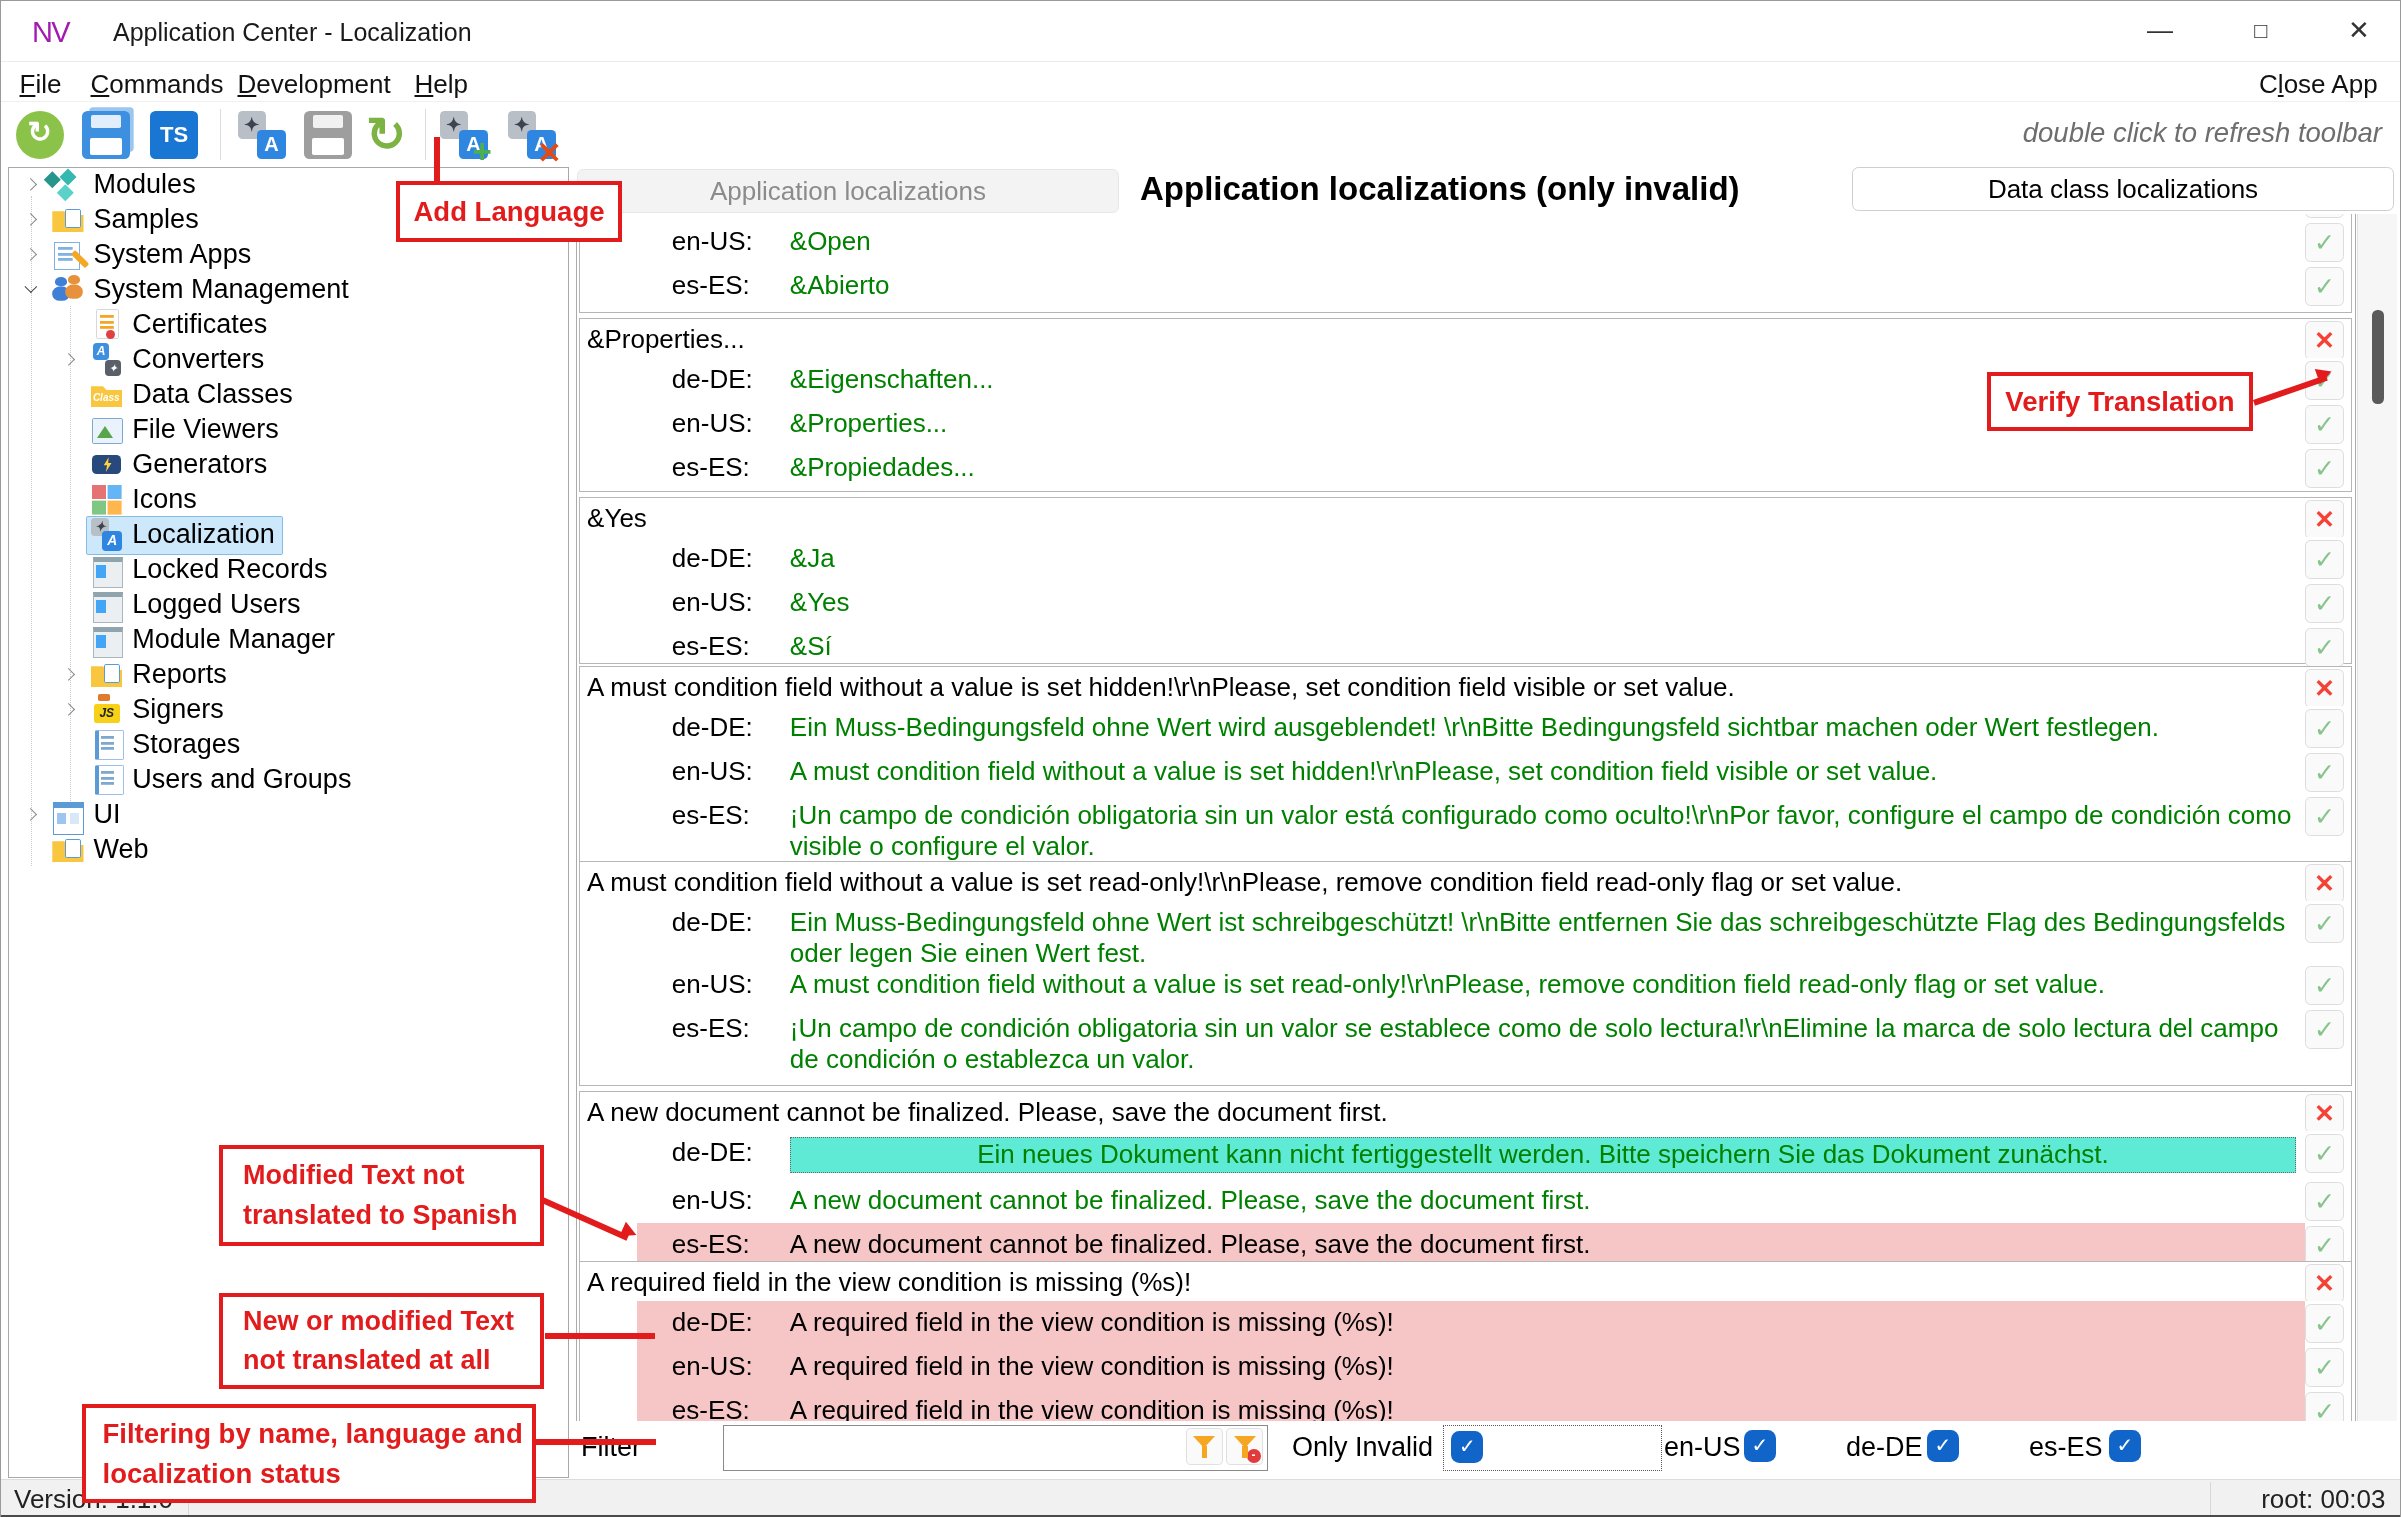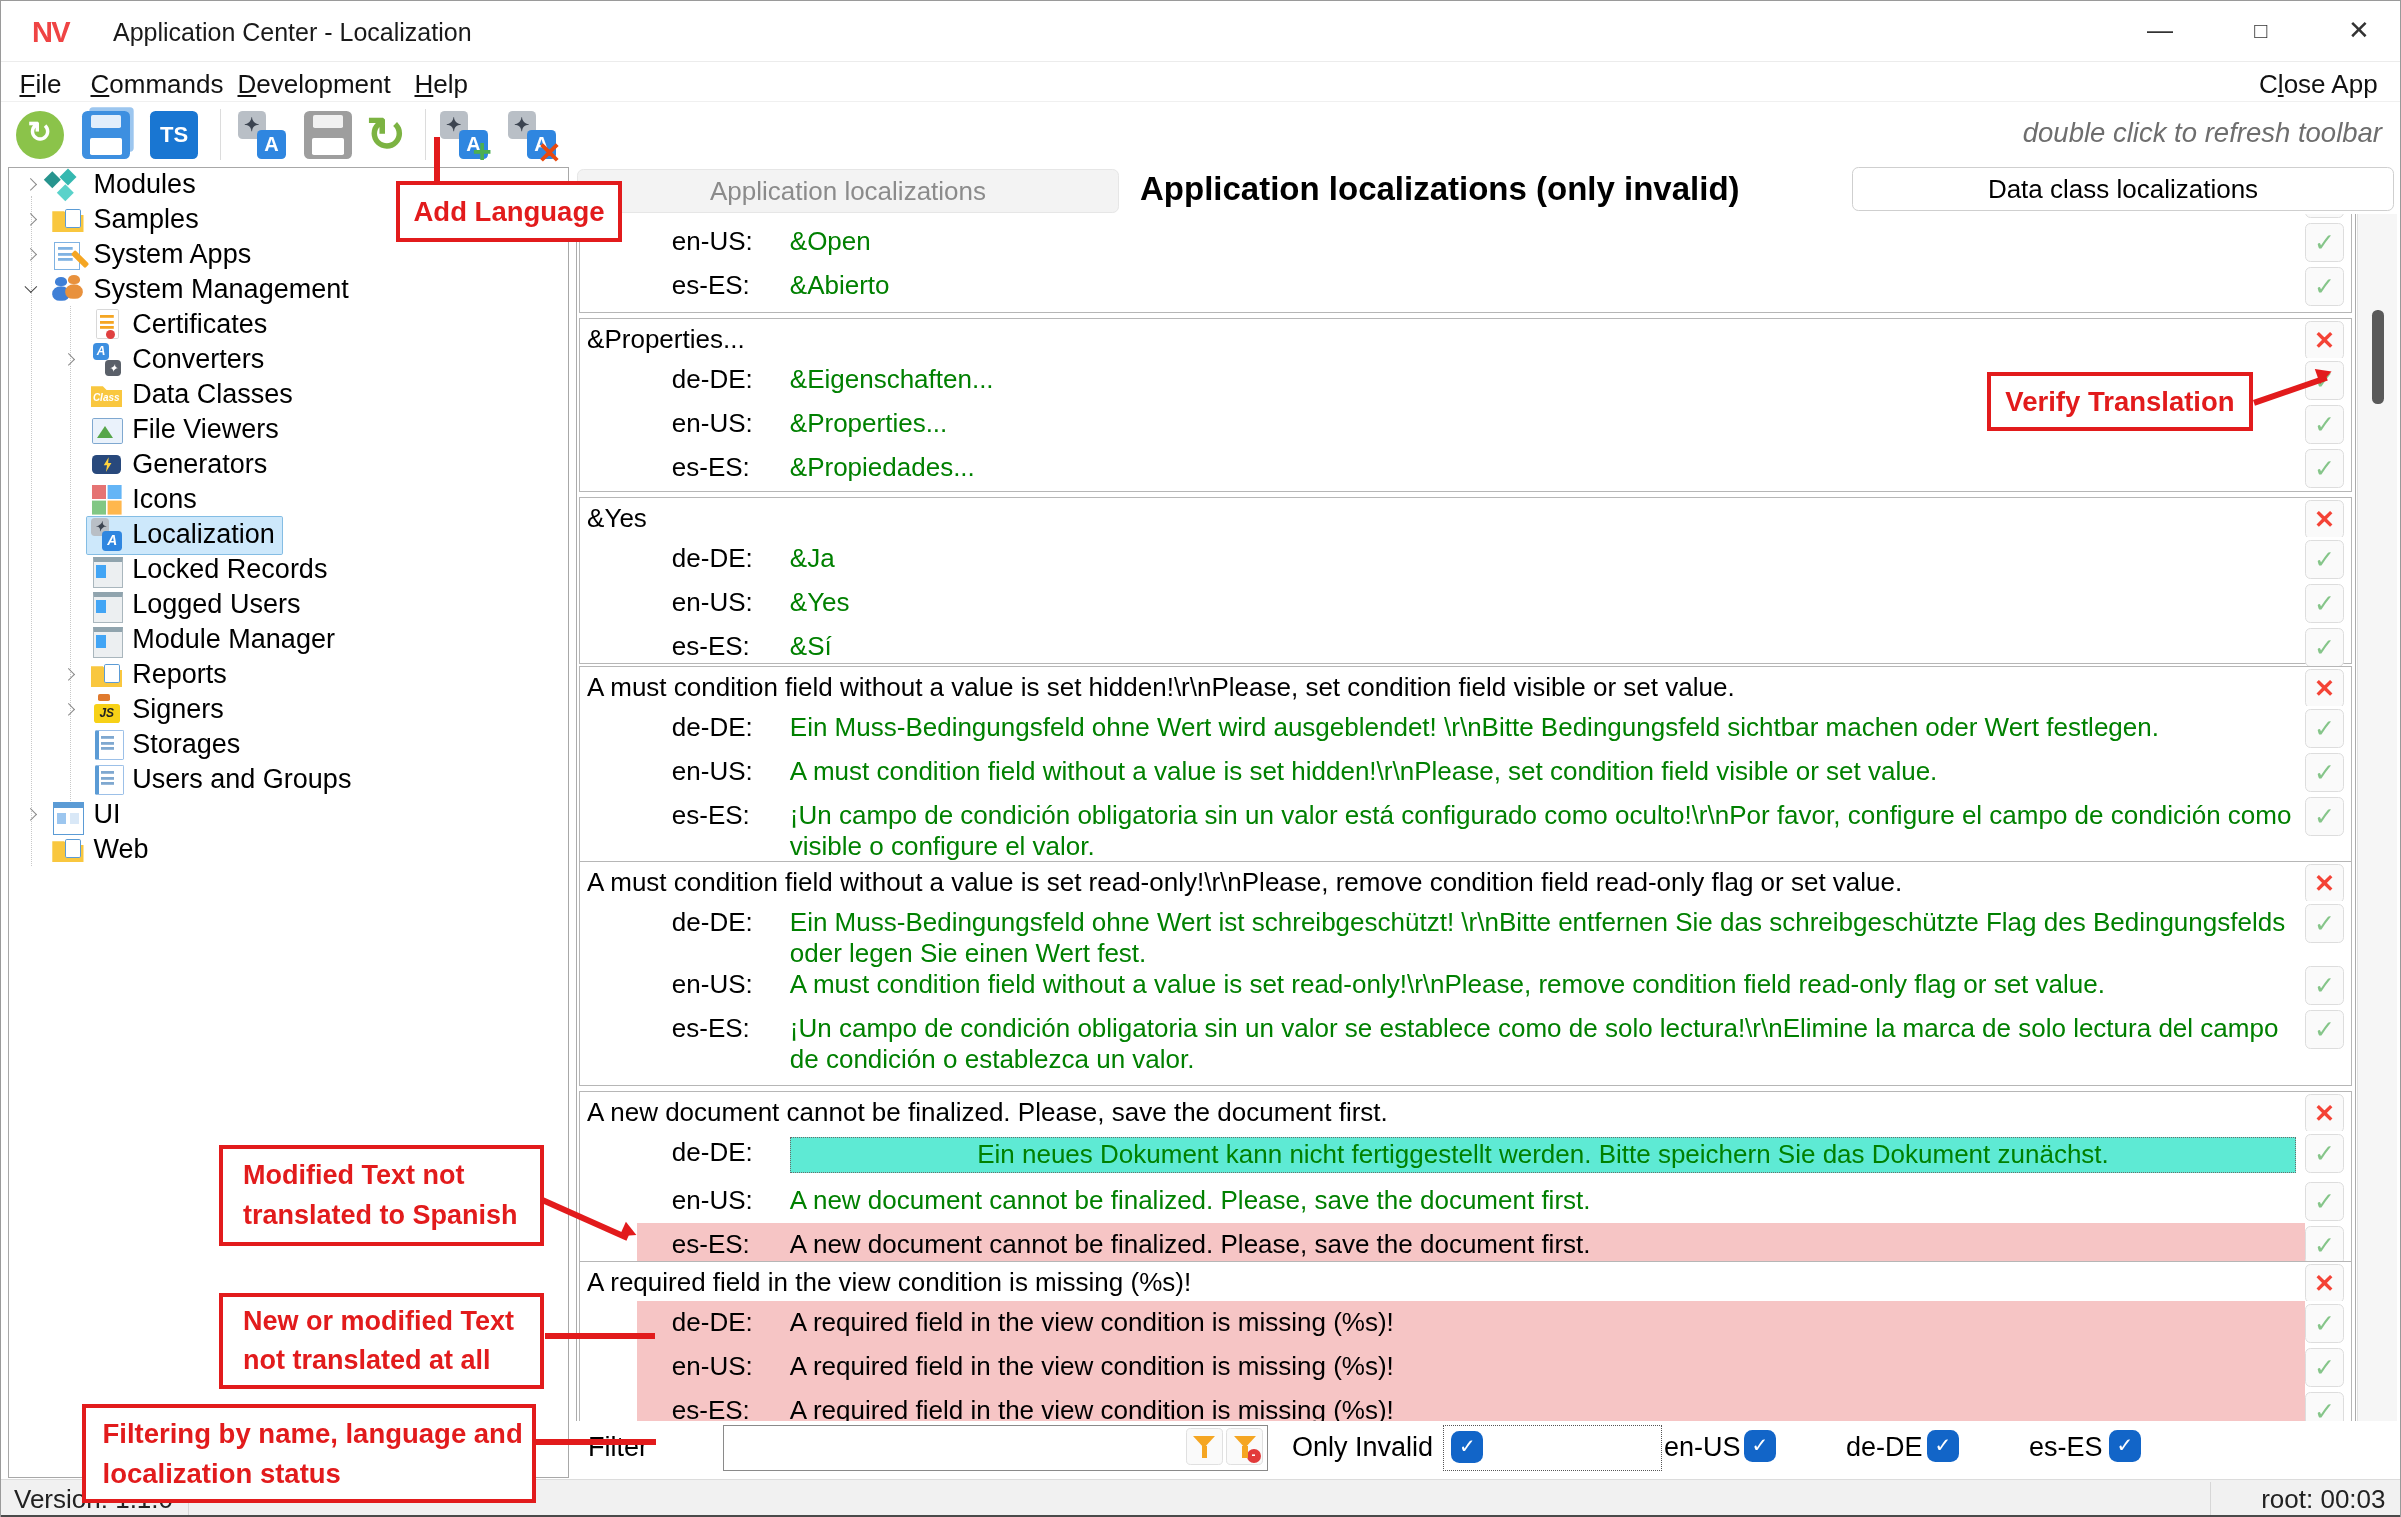--- a/index.html
+++ b/index.html
@@ -2,21 +2,21 @@
 <html style="font-size:14.7px"><head>
 <meta charset="utf-8">
 <style>
   html,body{margin:0;padding:0;background:#777;}
   #app{position:relative;width:2401px;height:1518px;background:#fff;
        font-family:"Liberation Sans",sans-serif;overflow:hidden;border:0.9px solid #9a9a9a;box-sizing:border-box;}
   *{box-sizing:border-box;}
 
   
   #titlebar{position:absolute;left:0;top:0;width:2401px;height:61px;background:#fff;border-bottom:0.9px solid #ececec;}
-  #logo{position:absolute;left:31px;top:14.7px;font-size:29px;font-weight:bold;color:#ef4444;letter-spacing:-1.8px;}
+  #logo{position:absolute;left:31px;top:14.7px;font-size:29px;font-weight:normal;color:#a21caf;letter-spacing:-1.8px;}
   #win-title{position:absolute;left:112px;top:17.4px;font-size:25px;color:#1a1a1a;}
   .winbtn{position:absolute;top:0;width:66px;height:59px;border:none;background:transparent;font-size:26px;color:#333;cursor:pointer;}
   #btn-min{left:2126px;} #btn-max{left:2227px;font-size:22px;} #btn-close{left:2325px;}
 
   
   #menubar{position:absolute;left:0;top:61px;width:2401px;height:40px;background:#fff;border-bottom:0.9px solid #f0f0f0;}
   .menu-item{position:absolute;top:5.5px;font-size:26px;color:#111;background:none;border:none;padding:1.8px 5.5px;cursor:pointer;}
   #m0{left:13px;} #m1{left:84px;} #m2{left:231px;} #m3{left:408px;}
   #close-app{position:absolute;top:5.5px;right:18.4px;font-size:26px;color:#111;background:none;border:none;cursor:pointer;}
   .u{text-decoration:underline;}
@@ -115,21 +115,21 @@
   .g-key .gbtn{top:1.8px;} .g-row .gbtn{top:2.8px;}
   .gbtn.ok::before{content:"\2713";color:#85c589;}
   .gbtn.x::before{content:"\2715";color:#f44336;font-weight:bold;}
 
   
   #scrollbar{position:absolute;left:2356px;top:213px;width:40px;height:1207px;background:#f6f6f6;border-left:0.9px solid #e0e0e0;}
   #scroll-thumb{position:absolute;left:13.8px;top:96px;width:12px;height:94px;background:#5a5a5a;border-radius:5.5px;cursor:pointer;}
 
   
   #filterbar{position:absolute;left:575px;top:1420px;width:1827px;height:57px;background:#fff;}
-  #filter-label{position:absolute;left:12px;top:11px;font-size:27px;color:#000;}
+  #filter-label{position:absolute;left:5px;top:11px;font-size:27px;color:#000;}
   #filter-wrap{position:absolute;left:147px;top:3.7px;width:545px;height:46px;border:0.9px solid #8a8a8a;background:#fff;}
   #filter-input{position:absolute;left:1.8px;top:1.8px;width:441px;height:39px;border:none;outline:none;font-size:24px;font-family:"Liberation Sans",sans-serif;}
   .fbtn{position:absolute;top:2.8px;width:37px;height:37px;border:0.9px solid #e0e0e0;border-radius:4.6px;background:#fafafa;cursor:pointer;}
   #fbtn1{right:44px;} #fbtn2{right:3.7px;}
   .fbtn::before{content:"";position:absolute;left:6.4px;top:6.4px;border-left:11px solid transparent;border-right:11px solid transparent;border-top:12px solid #f5a623;}
   .fbtn::after{content:"";position:absolute;left:14.7px;top:16.5px;width:5.5px;height:12px;background:#f5a623;}
   .fbadge{position:absolute;right:1.8px;bottom:1.8px;width:13.8px;height:13.8px;background:#e23b3b;border-radius:50%;color:#fff;font-size:12px;font-weight:bold;line-height:13.8px;text-align:center;}
   #only-invalid-label{position:absolute;left:716px;top:11px;font-size:27px;color:#000;}
   #oi-focus{position:absolute;left:867px;top:3.7px;width:219px;height:46px;border:0.9px dotted #555;background:#fff;}
   .cbx{position:absolute;width:32px;height:32px;background:#1265c8;border-radius:8.3px;border:none;cursor:pointer;}

